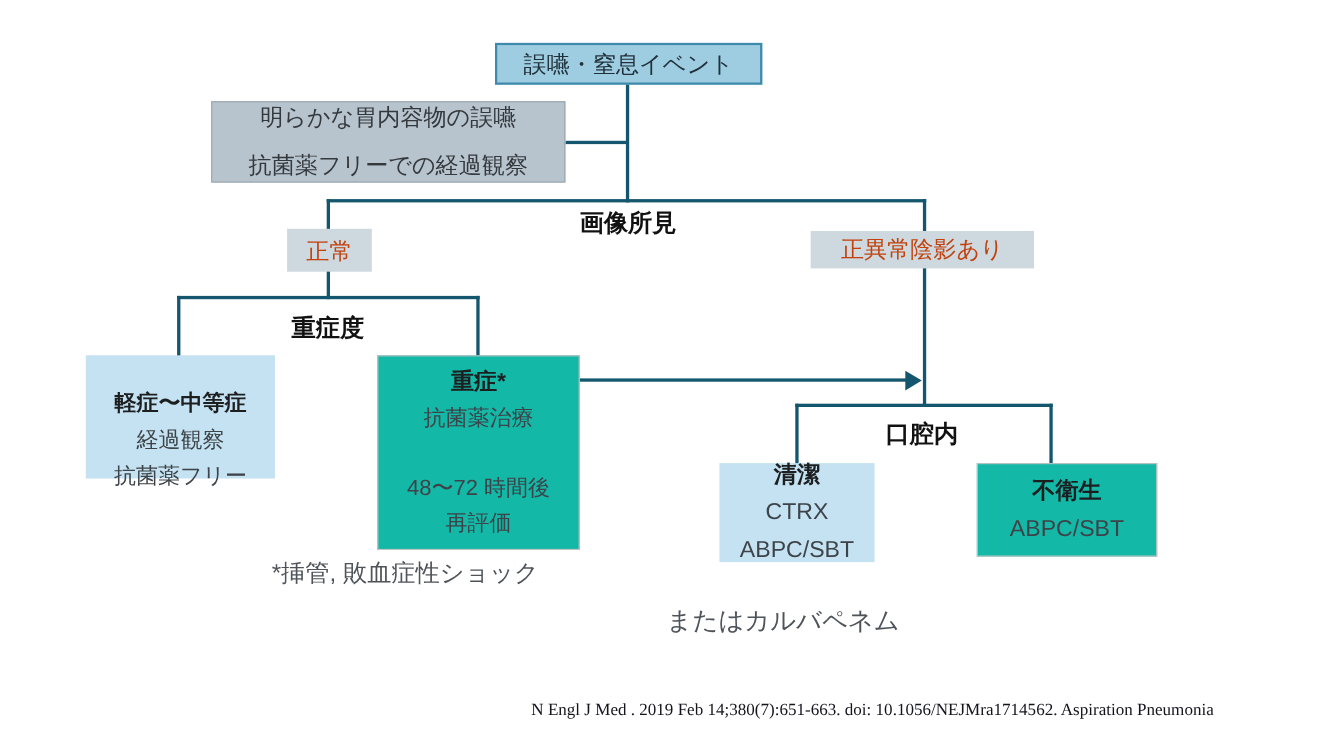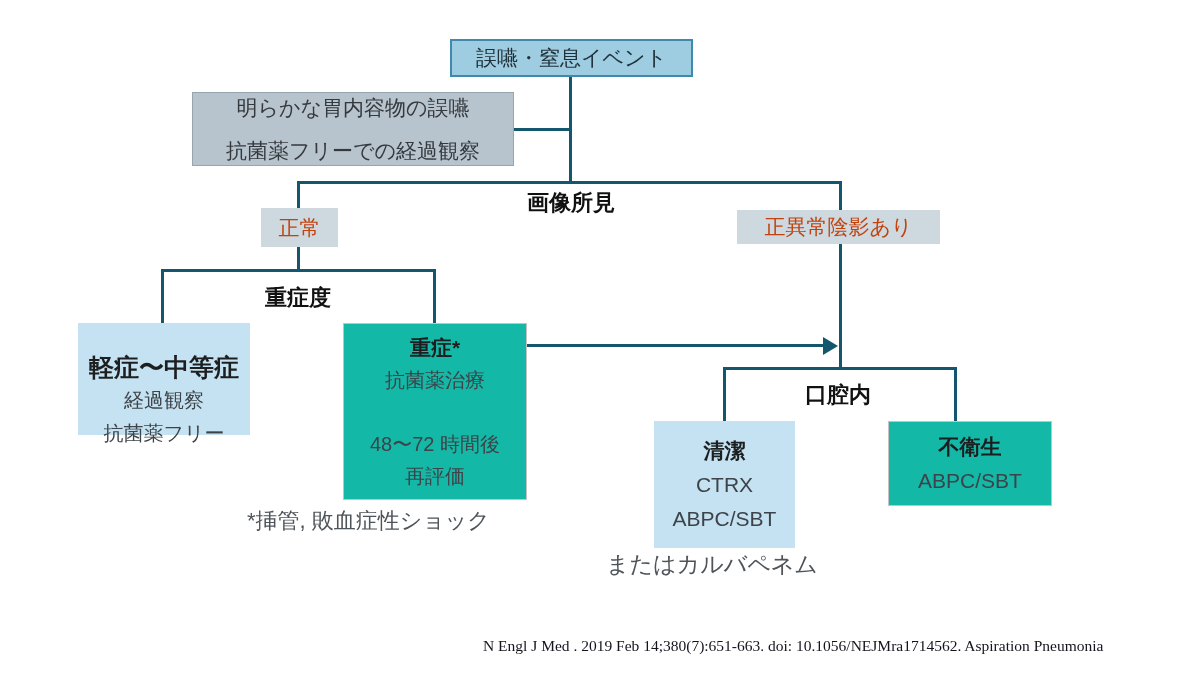--- a/index.html
+++ b/index.html
@@ -132,36 +132,36 @@
     <span>正常</span>
   </div>
 
   <div class="node box-soft" style="left:737px; top:210px; width:203px; height:34px;">
     <span>正異常陰影あり</span>
   </div>
 
   <div class="branch-label" style="left:243px; top:283px; width:110px;">重症度</div>
 
   <div class="node box-blue" style="left:78px; top:323px; width:172px; height:112px; font-size:20px; line-height:33px;">
-    <span class="title" style="font-size:25px;margin-top:43px;">軽症〜中等症</span>
+    <span class="title" style="font-size:20px;margin-top:43px;">軽症〜中等症</span>
     <span class="line">経過観察</span>
     <span class="line">抗菌薬フリー</span>
   </div>
 
   <div class="node box-gray" style="left:343px; top:323px; width:184px; height:177px; font-size:20px; line-height:32px;">
     <span class="title" style="font-size:21px;">重症*</span>
     <span class="line">抗菌薬治療</span>
     <span class="line">&nbsp;</span>
     <span class="line">48〜72 時間後</span>
     <span class="line">再評価</span>
   </div>
 
   <div class="branch-label" style="left:783px; top:380px; width:110px;">口腔内</div>
 
-  <div class="node box-blue" style="left:654px; top:421px; width:141px; height:127px; font-size:21px; line-height:34px;">
+  <div class="node box-blue" style="left:654px; top:421px; width:141px; height:90px; font-size:21px; line-height:34px;">
     <span class="title">清潔</span>
     <span class="line">CTRX</span>
     <span class="line">ABPC/SBT</span>
   </div>
 
   <div class="node box-gray" style="left:888px; top:421px; width:164px; height:85px; font-size:21px; line-height:34px;">
     <span class="title">不衛生</span>
     <span class="line">ABPC/SBT</span>
   </div>
 

